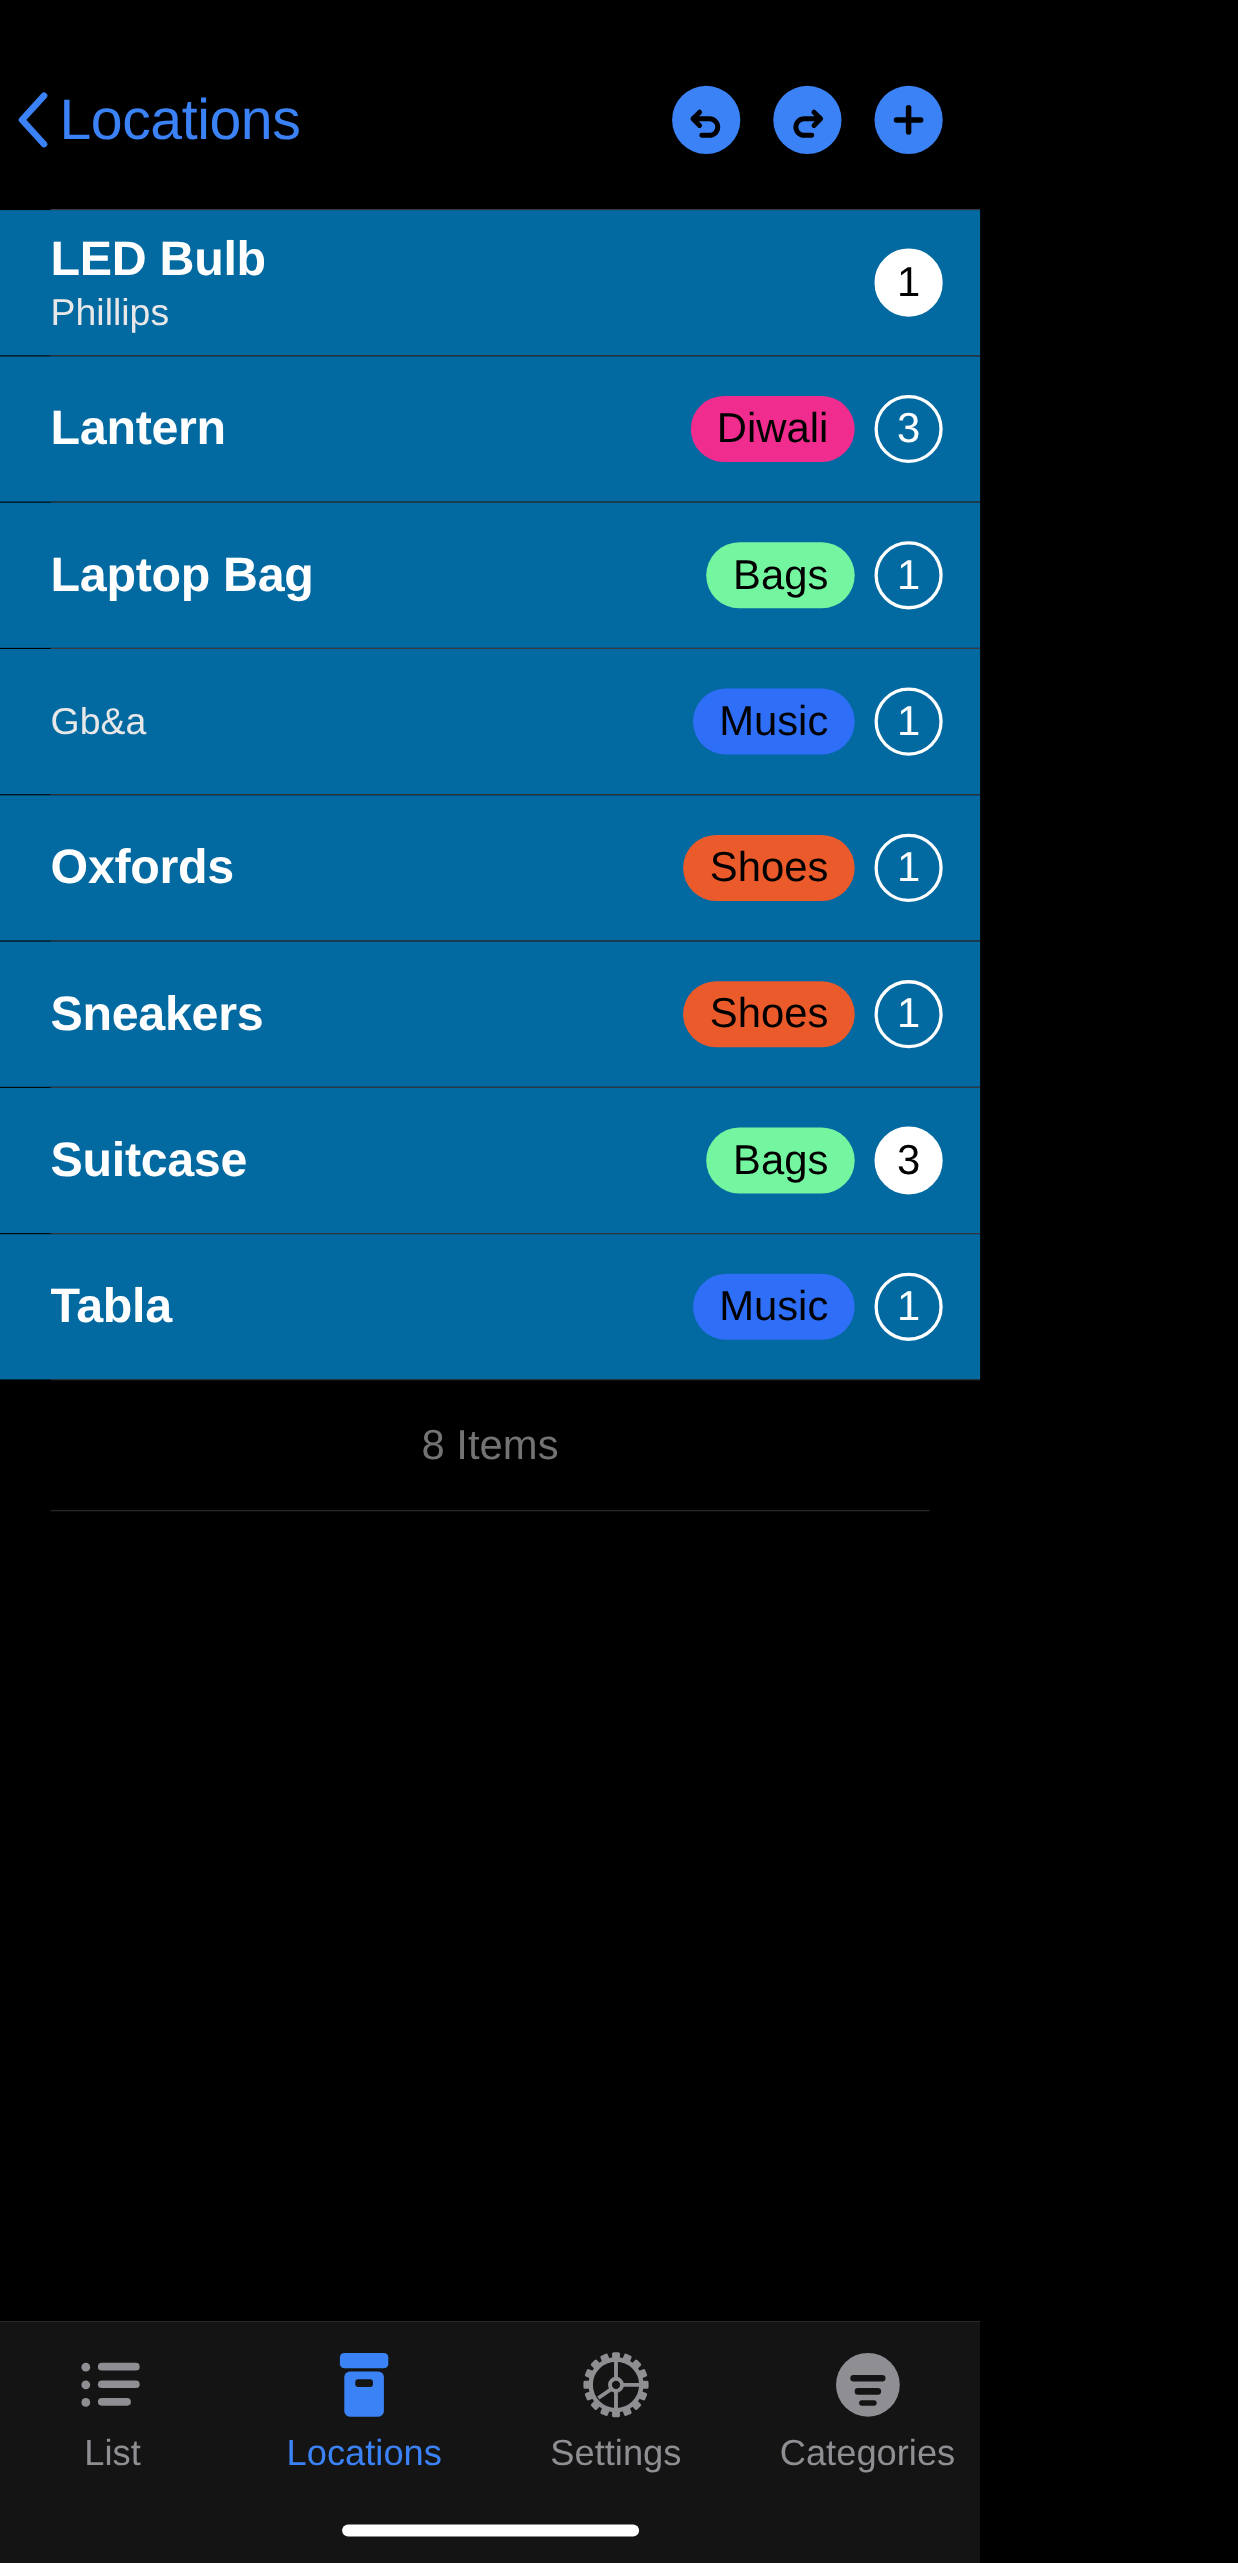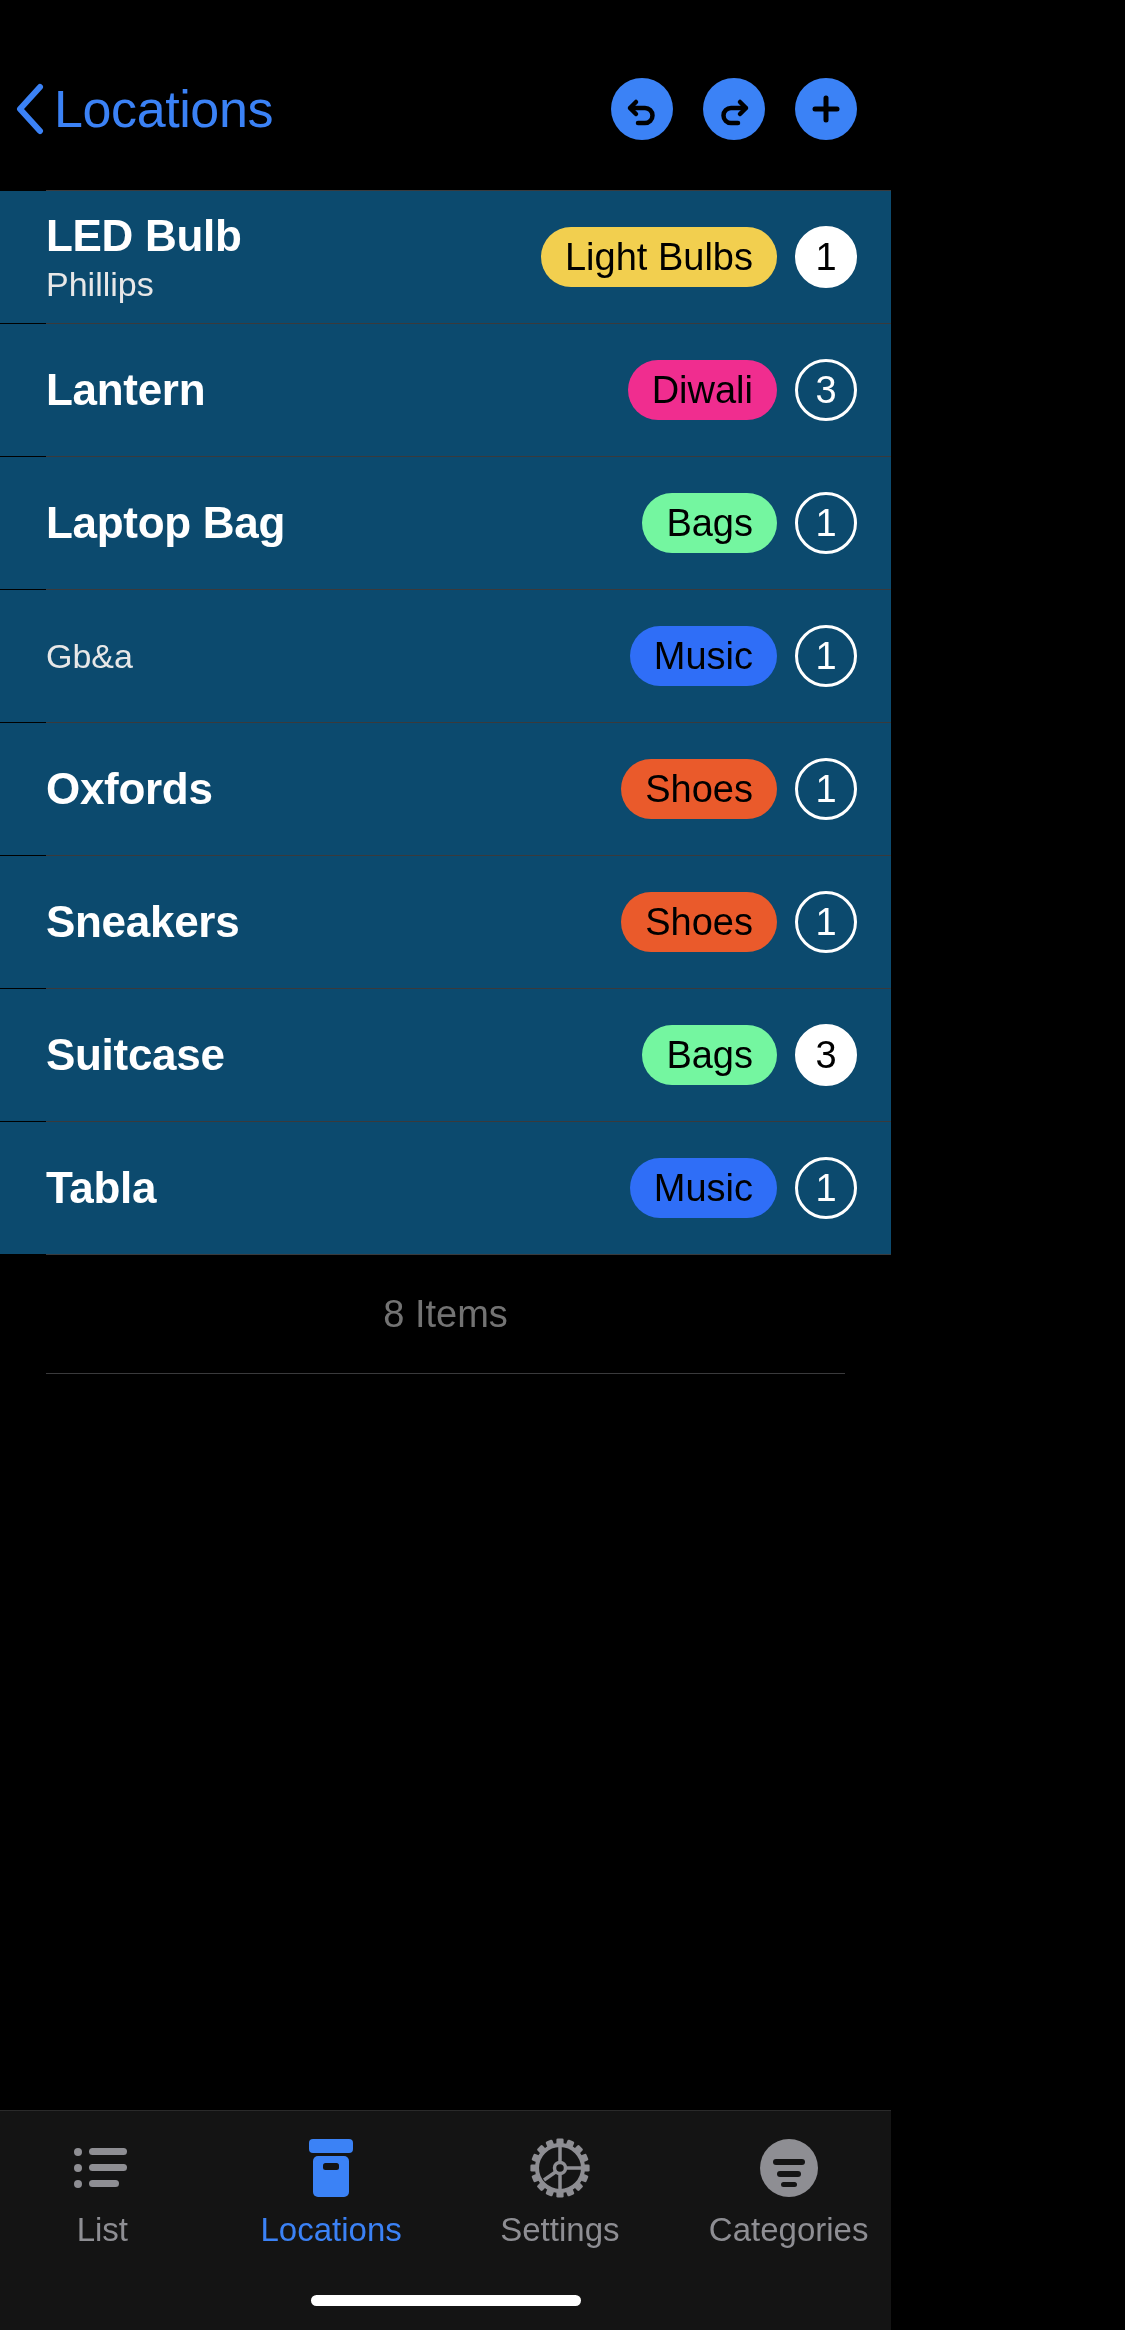--- a/index.html
+++ b/index.html
@@ -69,21 +69,21 @@
     height:1px;
     background:#3a3a3c;
     margin-left:46px;
     margin-right:0;
   }
   .sep.full { margin-left:46px; margin-right:46px; }
   .row {
     display:flex; align-items:center;
     padding:0 34px 0 46px;
     min-height:132px;
-    background:#0c4a6e;
+    background:#0369a1;
     cursor:pointer;
   }
   .row-texts {
     display:flex; flex-direction:column;
     justify-content:center;
     gap:4px;
     flex:1 1 auto;
     min-width:0;
   }
   .row-title {
@@ -222,21 +222,20 @@
   </div>
 
   <div class="list" id="item-list">
       <div class="sep"></div>
       <div class="row">
         <div class="row-texts">
           <div class="row-title">LED Bulb</div>
           <div class="row-sub">Phillips</div>
         </div>
         <div class="row-right">
-          <div class="pill" style="background: rgb(242, 207, 79);">Light Bulbs</div>
           <div class="count filled">1</div>
         </div>
       </div>
       <div class="sep"></div>
       <div class="row">
         <div class="row-texts">
           <div class="row-title">Lantern</div>
         </div>
         <div class="row-right">
           <div class="pill" style="background: rgb(240, 45, 143);">Diwali</div>

